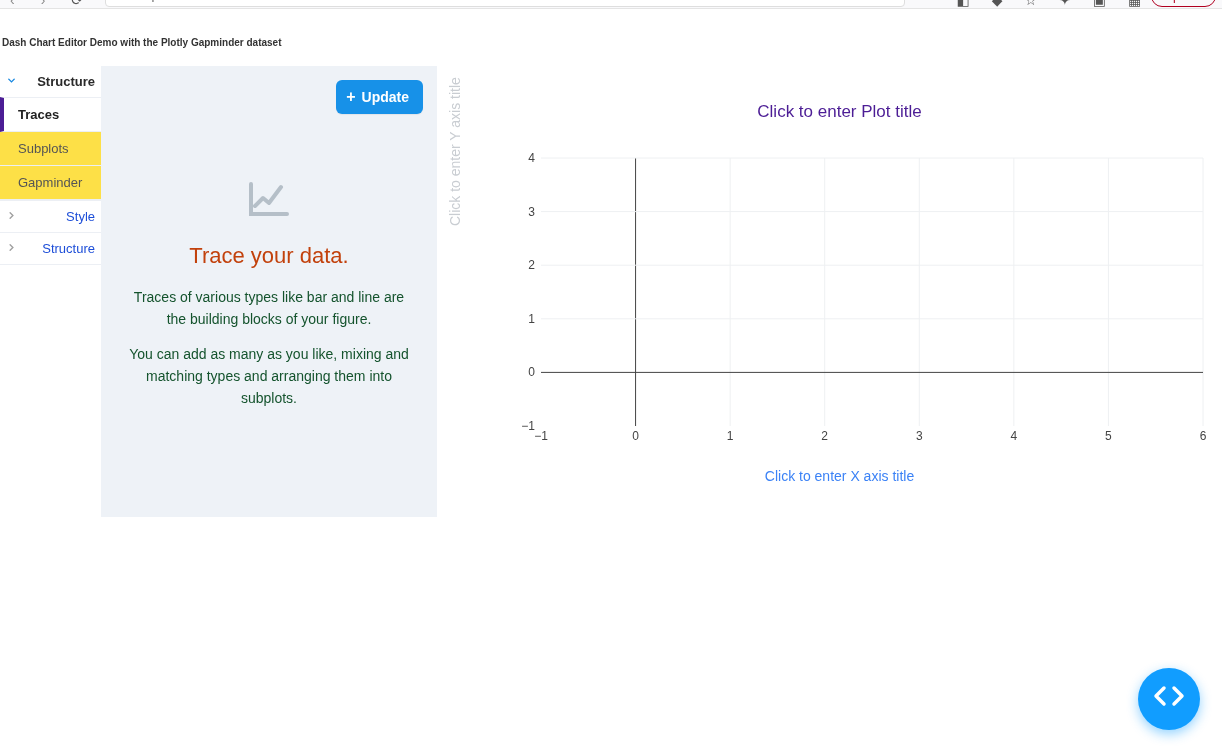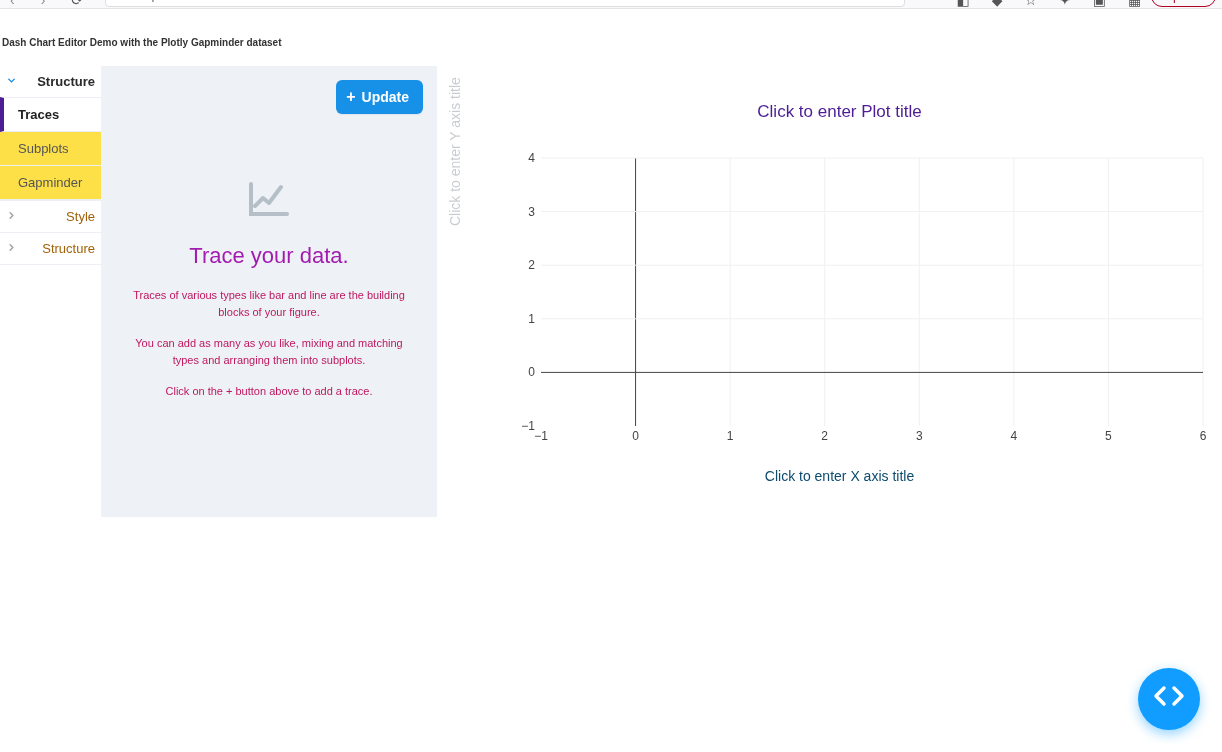--- a/index.html
+++ b/index.html
@@ -81,21 +81,21 @@
   .side-section {
     font-weight: 700;
     font-size: 13px;
     padding: 8px 6px 8px 6px;
     display: flex;
     align-items: center;
     gap: 16px;
     color: #2a2a2a;
     justify-content: space-between;
   }
-  .side-section.collapsed { font-weight: 500; color:#a16207;}
+  .side-section.collapsed { font-weight: 500; color:#1d4ed8;}
   .side-section .chev { color:#a0a0a0; font-size:11px; display:inline-block; width:12px;}
   .side-section.open .chev { color:#1687e0;}
   .side-item {
     padding: 9px 8px 9px 18px;
     font-size: 13px;
     color: #555;
     border-top: 1px solid #eceff4;
     border-bottom: 1px solid #eceff4;
     background:#fde047;
   }
@@ -143,26 +143,26 @@
     margin-top: 102px;
     padding: 0 10px;
   }
   .empty-state .chart-icon {
     color: #b5bfc8;
     margin-bottom: 20px;
   }
   .empty-state h2 {
     font-size: 22px;
     font-weight: 500;
-    color: #a21caf;
+    color: #c2410c;
     margin-bottom: 18px;
   }
   .empty-state p {
-    font-size: 11px;
-    color: #be185d;
+    font-size: 14px;
+    color: #14532d;
     line-height: 1.55;
     margin-bottom: 14px;
   }
 
   
   .plot-area {
     flex: 1 1 auto;
     position: relative;
     padding: 0 10px 0 30px;
   }
@@ -186,21 +186,21 @@
     top: 160px;
     transform: rotate(-90deg);
     transform-origin: left top;
     color: #c9cdd2;
     font-size: 14px;
     white-space: nowrap;
     cursor:text;
   }
   .xaxis-title {
     text-align: center;
-    color: #0c4a6e;
+    color: #3b82f6;
     font-size: 14px;
     margin-top: 22px;
     cursor:text;
   }
 
   svg.axes { display:block; }
   .tick-label { font-size: 12px; fill:#444; }
   .grid { stroke:#eef0f2; stroke-width:1; }
   .zero-line { stroke:#444; stroke-width:1; }
 
@@ -300,21 +300,20 @@
     <div class="empty-state">
       <div class="chart-icon">
         <svg width="44" height="40" viewBox="0 0 44 40">
           <path d="M4 4 v30 h36" fill="none" stroke="#b5bfc8" stroke-width="4" stroke-linecap="round"></path>
           <path d="M8 26 l8 -8 l6 5 l12 -16" fill="none" stroke="#b5bfc8" stroke-width="4" stroke-linecap="round" stroke-linejoin="round"></path>
         </svg>
       </div>
       <h2>Trace your data.</h2>
       <p>Traces of various types like bar and line are the building blocks of your figure.</p>
       <p>You can add as many as you like, mixing and matching types and arranging them into subplots.</p>
-      <p>Click on the + button above to add a trace.</p>
     </div>
   </section>
 
   <section class="plot-area">
     <div class="plot-title">Click to enter Plot title</div>
 
     <div class="yaxis-title">Click to enter Y axis title</div>
 
     <div class="axes-wrap">
       <svg class="axes" id="axes-svg" width="690" height="294">

